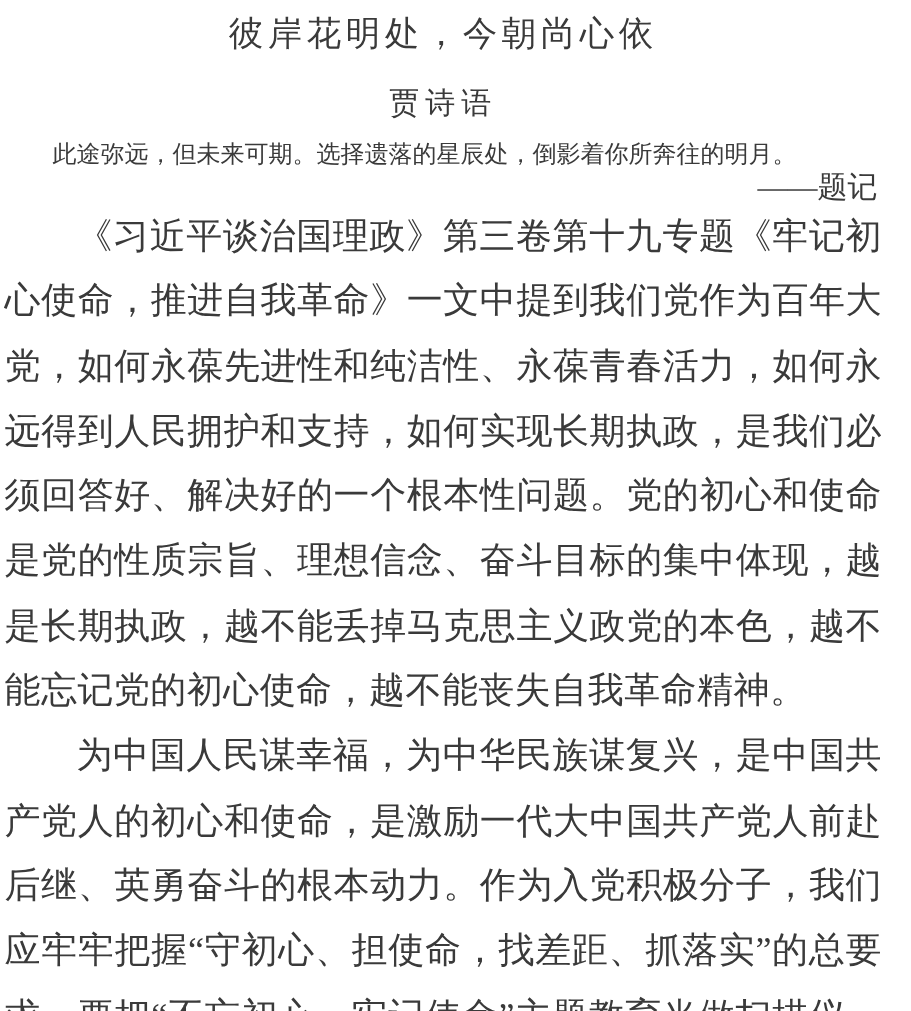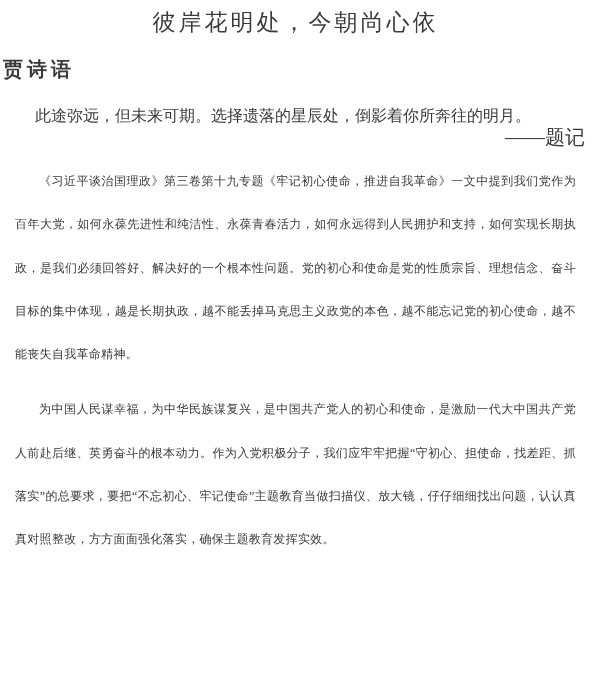--- a/index.html
+++ b/index.html
@@ -20,49 +20,50 @@
   }
   .doc-title {
     text-align: center;
     font-size: 23px;
     font-weight: normal;
     letter-spacing: 3px;
     margin: 2px 0 0 0;
     line-height: 30px;
   }
   .doc-author {
+    text-align: center;
     font-size: 20px;
-    font-weight: bold;
+    font-weight: normal;
     letter-spacing: 4px;
     margin: 19px 0 0 0;
     line-height: 24px;
   }
   .epigraph {
     font-size: 16px;
     line-height: 21px;
     text-indent: 2em;
-    margin: 24px 0 0 0;
+    margin: 12px 0 0 0;
   }
   .epigraph-sign {
     font-size: 20px;
     line-height: 21px;
     text-align: right;
     margin: 1px 0 0 0;
     padding-right: 3px;
   }
   .doc-body {
     margin-top: 1px;
   }
   .doc-body p {
-    font-size: 12px;
+    font-size: 24px;
     line-height: 43.3px;
     text-align: justify;
     text-indent: 2em;
     letter-spacing: 0.3px;
-    margin: 12px;
+    margin: 0;
   }
 </style>
 </head>
 <body>
 
 <div class="page">
   <h1 class="doc-title">彼岸花明处，今朝尚心依</h1>
 
   <div class="doc-author">贾诗语</div>
 

